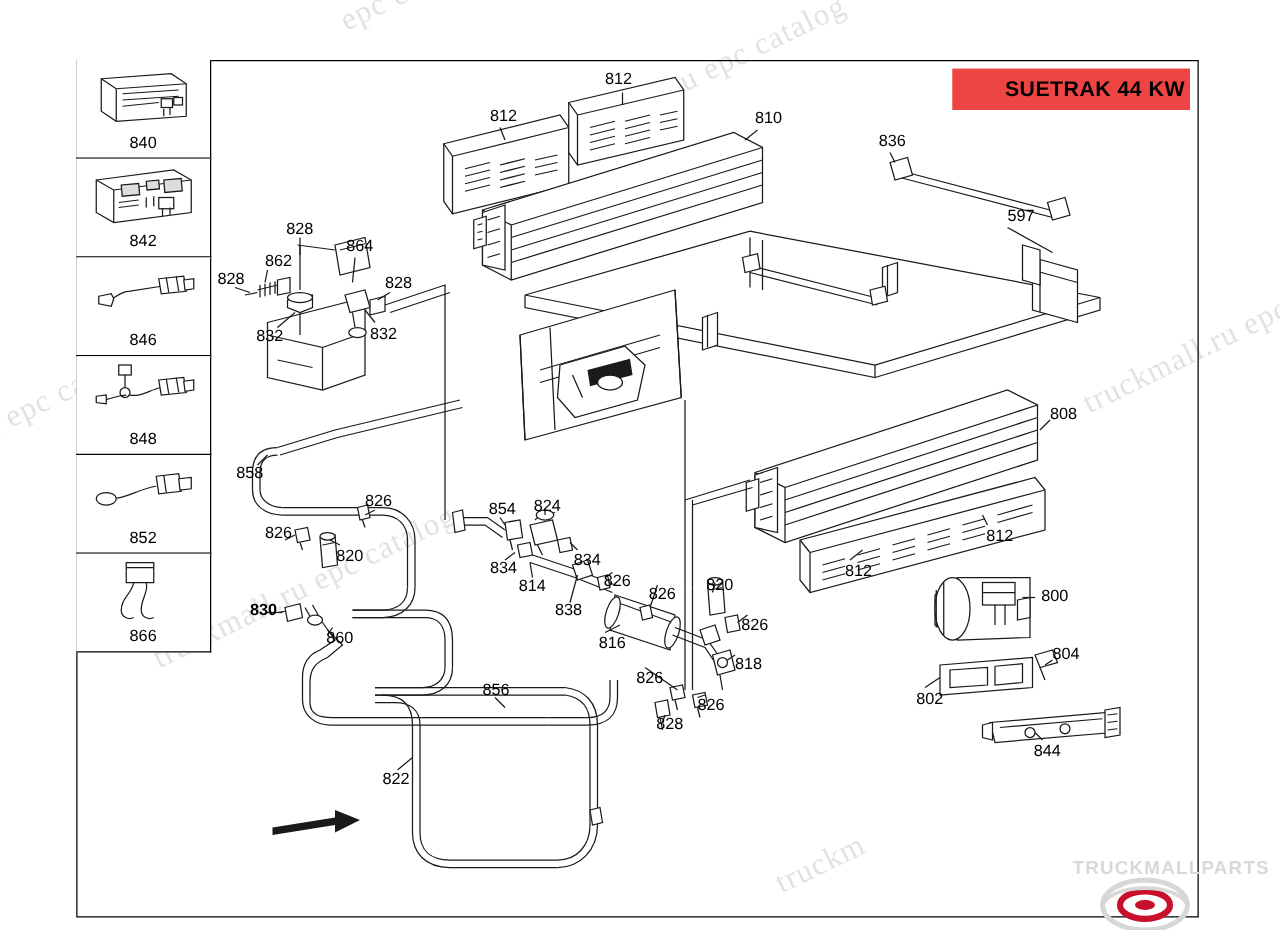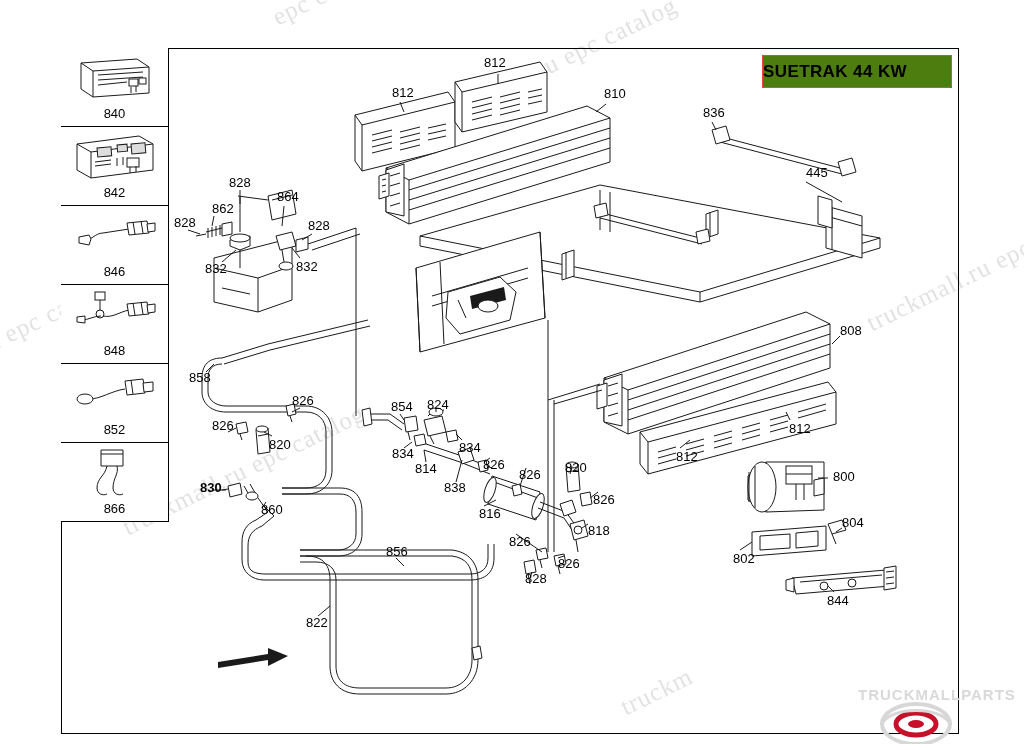--- a/index.html
+++ b/index.html
@@ -33,23 +33,23 @@
     left: 61px; top: 48px;
     width: 898px; height: 686px;
     border: 1px solid #000;
     background: transparent;
   }
   
   #titlebox {
     position: absolute;
     left: 762px; top: 55px;
     width: 190px; height: 33px;
-    border: 1px solid #ef4444;
-    background: #4d7c0f;
-    display: flex; align-items: center; justify-content: flex-start;
+    border: 4px solid #ef4444;
+    background: #ef4444;
+    display: flex; align-items: center; justify-content: flex-end;
   }
   #titlebox span {
     font-size: 17px; font-weight: bold; letter-spacing: .4px; color: #000;
   }
   
   #legend {
     position: absolute;
     left: 61px; top: 48px;
     width: 108px;
   }
@@ -524,21 +524,21 @@
       <path d="M532 572 L530 578"></path>
       <path d="M834 592 L828 586"></path>
       <path d="M318 616 L330 606"></path>
     </g>
   </svg>
 
   <div class="lbl" style="left:484px;top:55px;">812</div>
   <div class="lbl" style="left:392px;top:85px;">812</div>
   <div class="lbl" style="left:604px;top:86px;">810</div>
   <div class="lbl" style="left:703px;top:105px;">836</div>
-  <div class="lbl" style="left:806px;top:165px;">445</div>
+  <div class="lbl" style="left:806px;top:165px;">597</div>
   <div class="lbl" style="left:229px;top:175px;">828</div>
   <div class="lbl" style="left:277px;top:189px;">864</div>
   <div class="lbl" style="left:212px;top:201px;">862</div>
   <div class="lbl" style="left:174px;top:215px;">828</div>
   <div class="lbl" style="left:308px;top:218px;">828</div>
   <div class="lbl" style="left:205px;top:261px;">832</div>
   <div class="lbl" style="left:296px;top:259px;">832</div>
   <div class="lbl" style="left:840px;top:323px;">808</div>
   <div class="lbl" style="left:189px;top:370px;">858</div>
   <div class="lbl" style="left:292px;top:393px;">826</div>

